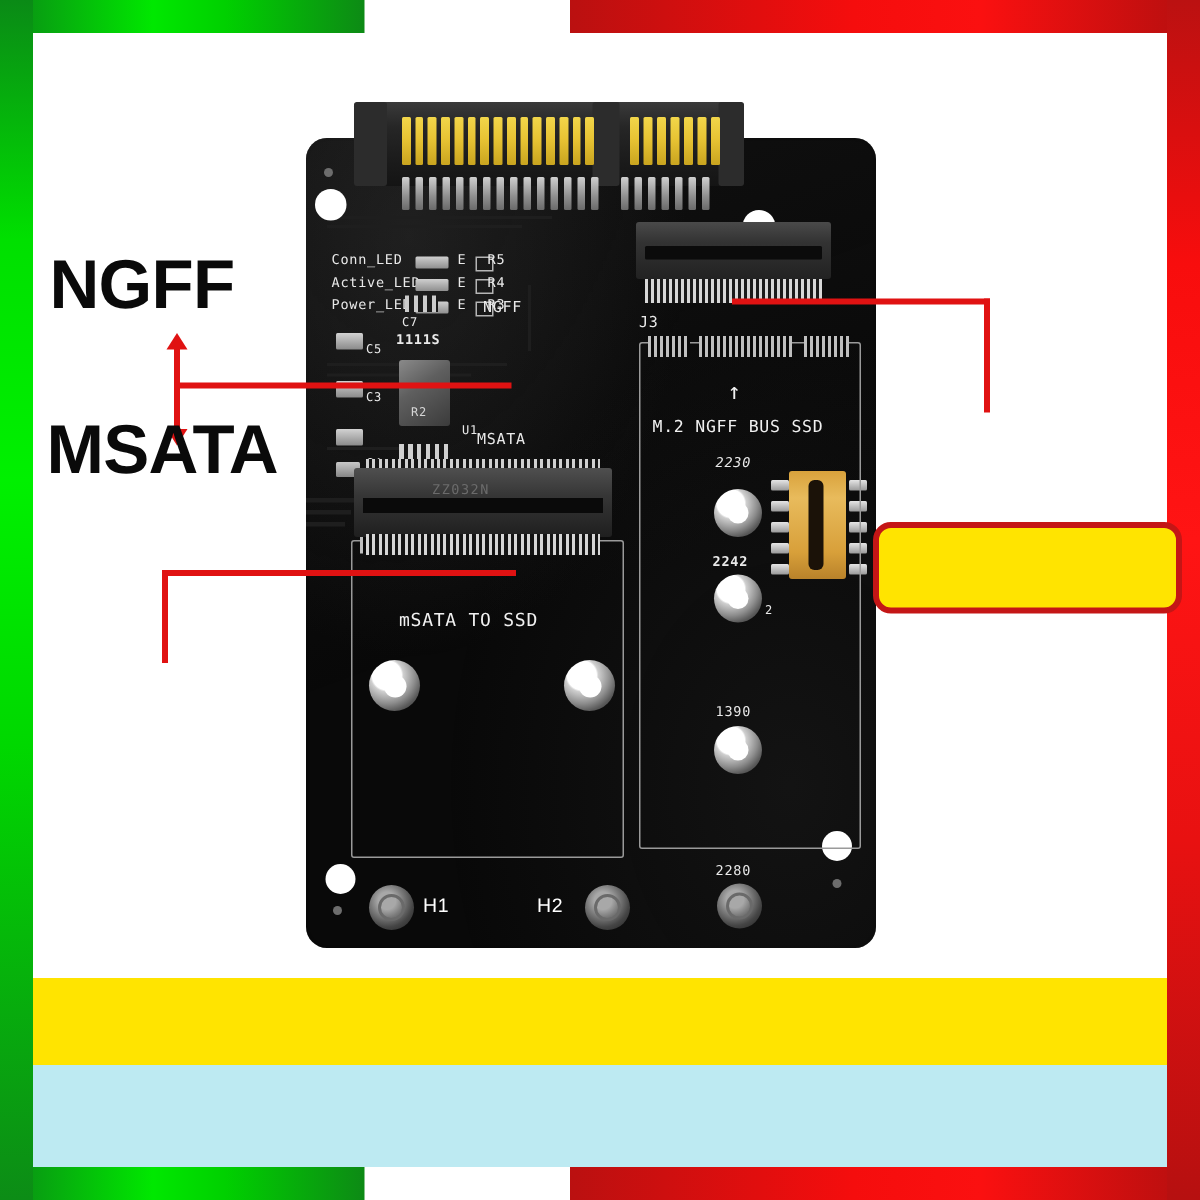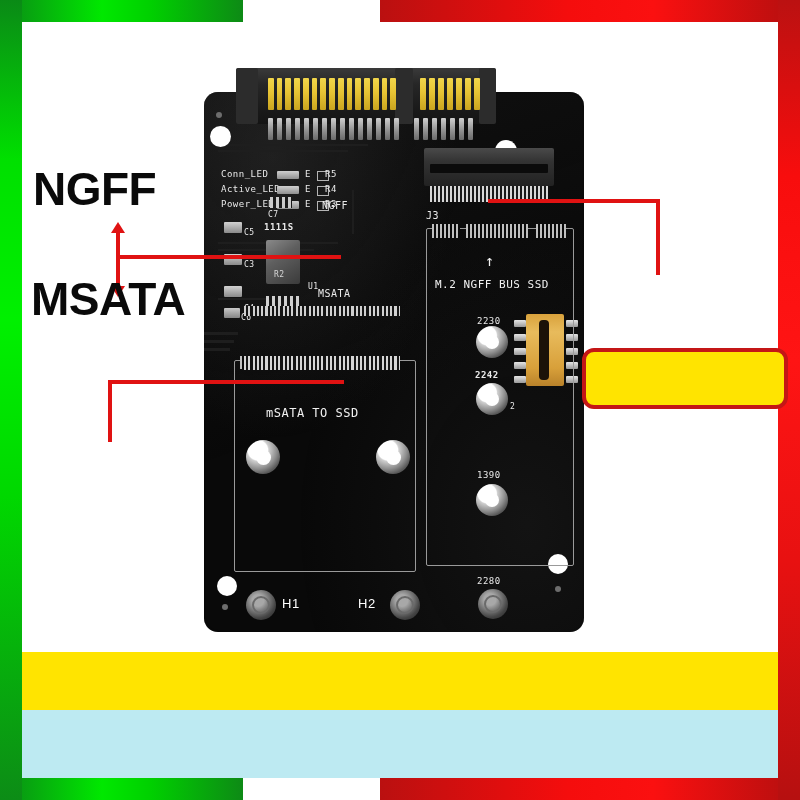--- a/index.html
+++ b/index.html
@@ -221,21 +221,21 @@
 
     <div class="silk-box" style="left:222px;top:136px;width:146px;height:336px;"></div>
 
     <div style="position:absolute;left:228px;top:132px;width:28px;height:14px;background:repeating-linear-gradient(90deg,#bfbfbf 0 2px,#090909 2px 4px);"></div>
     <div style="position:absolute;left:262px;top:132px;width:62px;height:14px;background:repeating-linear-gradient(90deg,#bfbfbf 0 2px,#090909 2px 4px);"></div>
     <div style="position:absolute;left:332px;top:132px;width:30px;height:14px;background:repeating-linear-gradient(90deg,#bfbfbf 0 2px,#090909 2px 4px);"></div>
 
     <span class="pcbtxt" style="left:281px;top:160px;font-size:15px;color:#f2f2f2;">↑</span>
     <span class="pcbtxt" style="left:231px;top:186px;font-size:11px;color:#f0f0f0;">M.2 NGFF BUS SSD</span>
 
-    <span class="pcbtxt" style="left:273px;top:224px;font-size:9px;">2230</span>
+    <span class="pcbtxt" style="left:273px;top:212px;font-size:9px;font-style:italic;">2230</span>
     <div class="hole" style="left:272px;top:234px;width:32px;height:32px;">
       <div class="hole-in" style="left:9px;top:9px;width:14px;height:14px;"></div>
     </div>
 
     <span class="pcbtxt" style="left:271px;top:278px;font-size:9px;font-weight:bold;">2242</span>
     <div class="hole" style="left:272px;top:291px;width:32px;height:32px;">
       <div class="hole-in" style="left:9px;top:9px;width:14px;height:14px;"></div>
     </div>
     <span class="pcbtxt" style="left:306px;top:310px;font-size:8px;">2</span>
 
@@ -273,20 +273,25 @@
     <span class="pcbtxt" style="left:154px;top:504px;font-size:13px;color:#ffffff;font-family:'Liberation Sans',sans-serif;">H2</span>
 
   </div>
 
   <div id="m2socket">
     <div class="slot"></div>
   </div>
   <div class="m2-legs"></div>
 
   <div class="ms-legs-top"></div>
+  <div id="msatasocket">
+    <div class="slot"></div>
+    <span style="position:absolute;left:52px;top:10px;font-size:9px;color:#6b6b6b;
+                 font-family:'DejaVu Sans Mono','Liberation Mono',monospace;letter-spacing:1px;">ZZ032N</span>
+  </div>
   <div class="ms-legs-bot"></div>
 
   <div id="sata">
     <div class="shell-notch" style="left:0;top:0;width:22px;height:56px;"></div>
     <div class="shell-notch" style="left:159px;top:0;width:18px;height:56px;"></div>
     <div class="shell-notch" style="left:243px;top:0;width:17px;height:56px;"></div>
 
     <div class="sata-pinblock" style="left:28px;width:128px;">
       <div class="sata-pin"></div>
       <div class="sata-pin"></div>

